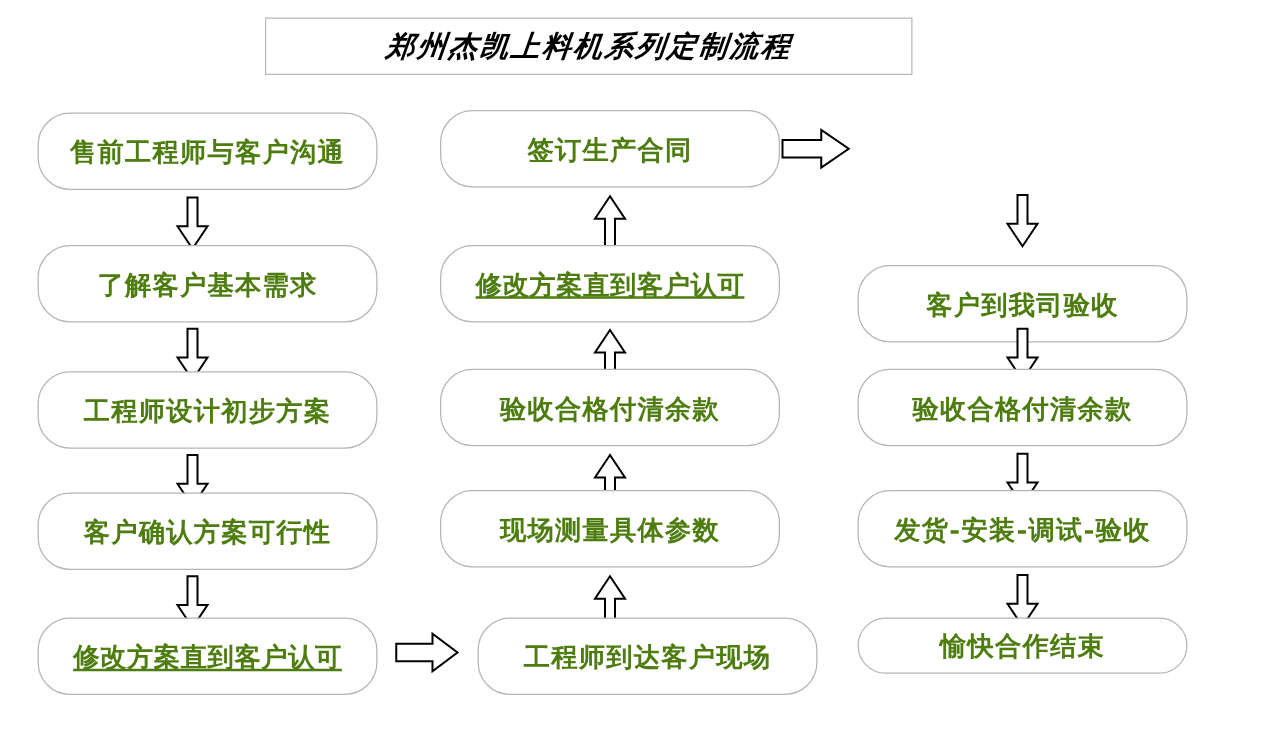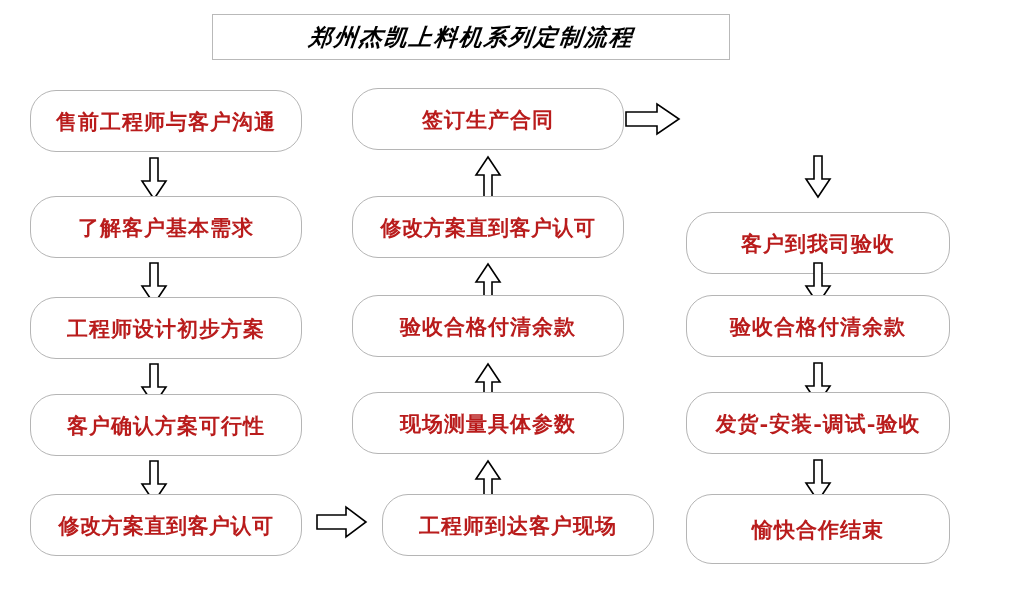--- a/index.html
+++ b/index.html
@@ -52,26 +52,26 @@
     background: #ffffff;
     box-sizing: border-box;
     display: flex;
     align-items: center;
     justify-content: center;
   }
   .node-label {
     font-family: "DejaVu Serif", "Liberation Serif", serif;
     font-size: 21px;
     font-weight: bold;
-    color: #b91c1c;
+    color: #4d7c0f;
     white-space: nowrap;
     letter-spacing: 1px;
     line-height: 1;
   }
-  .node.wide .node-label { letter-spacing: 0.5px; }
+  .node.wide .node-label { letter-spacing: 0.5px; text-decoration: underline; }
 
   
   .arrow {
     position: absolute;
   }
   .arrow svg { display: block; overflow: visible; }
   .arrow svg polygon {
     fill: #ffffff;
     stroke: #000000;
     stroke-width: 1.6;
@@ -217,17 +217,17 @@
   <div class="node" style="left:686px; top:392px; width:264px; height:62px;">
     <span class="node-label">发货-安装-调试-验收</span>
   </div>
 
   <div class="arrow" style="left:804px; top:459px;">
     <svg width="28" height="44" viewBox="0 0 28 44">
       <polygon points="10,1 18,1 18,24 26,24 14,42 2,24 10,24"></polygon>
     </svg>
   </div>
 
-  <div class="node" style="left:686px; top:494px; width:264px; height:70px;">
+  <div class="node" style="left:686px; top:494px; width:264px; height:45px;">
     <span class="node-label">愉快合作结束</span>
   </div>
 
 </div>
 
 </body></html>

